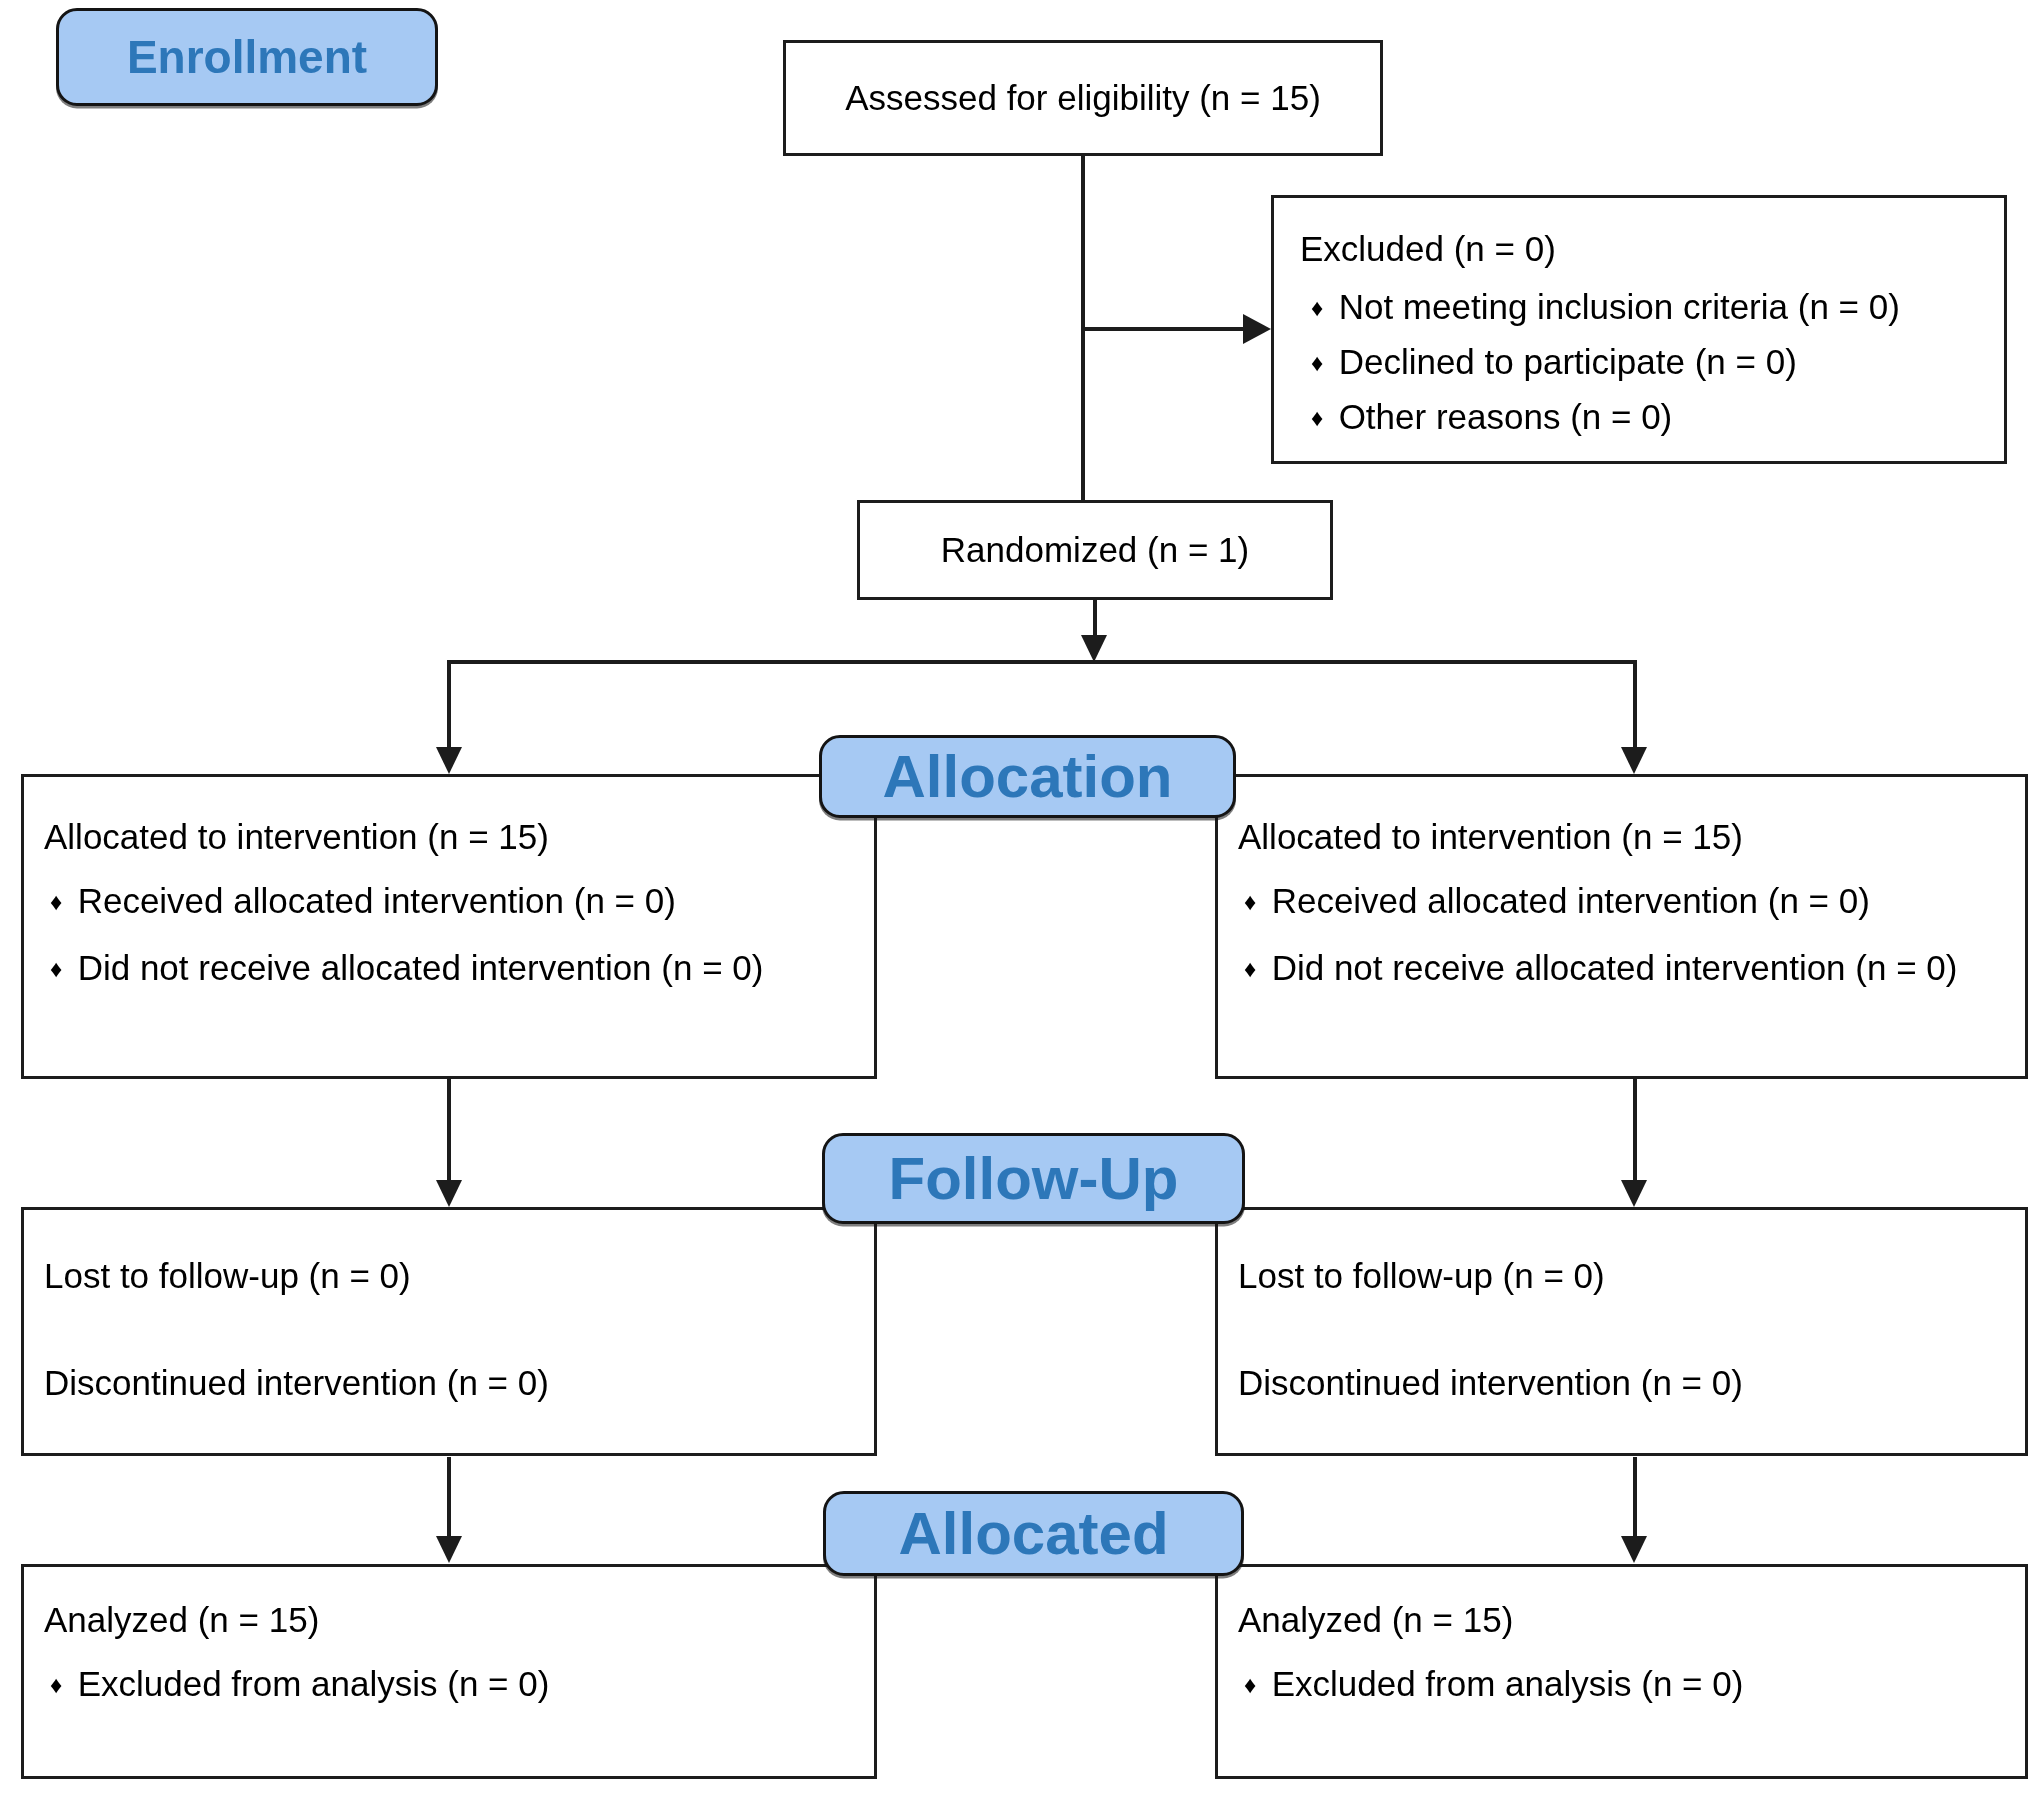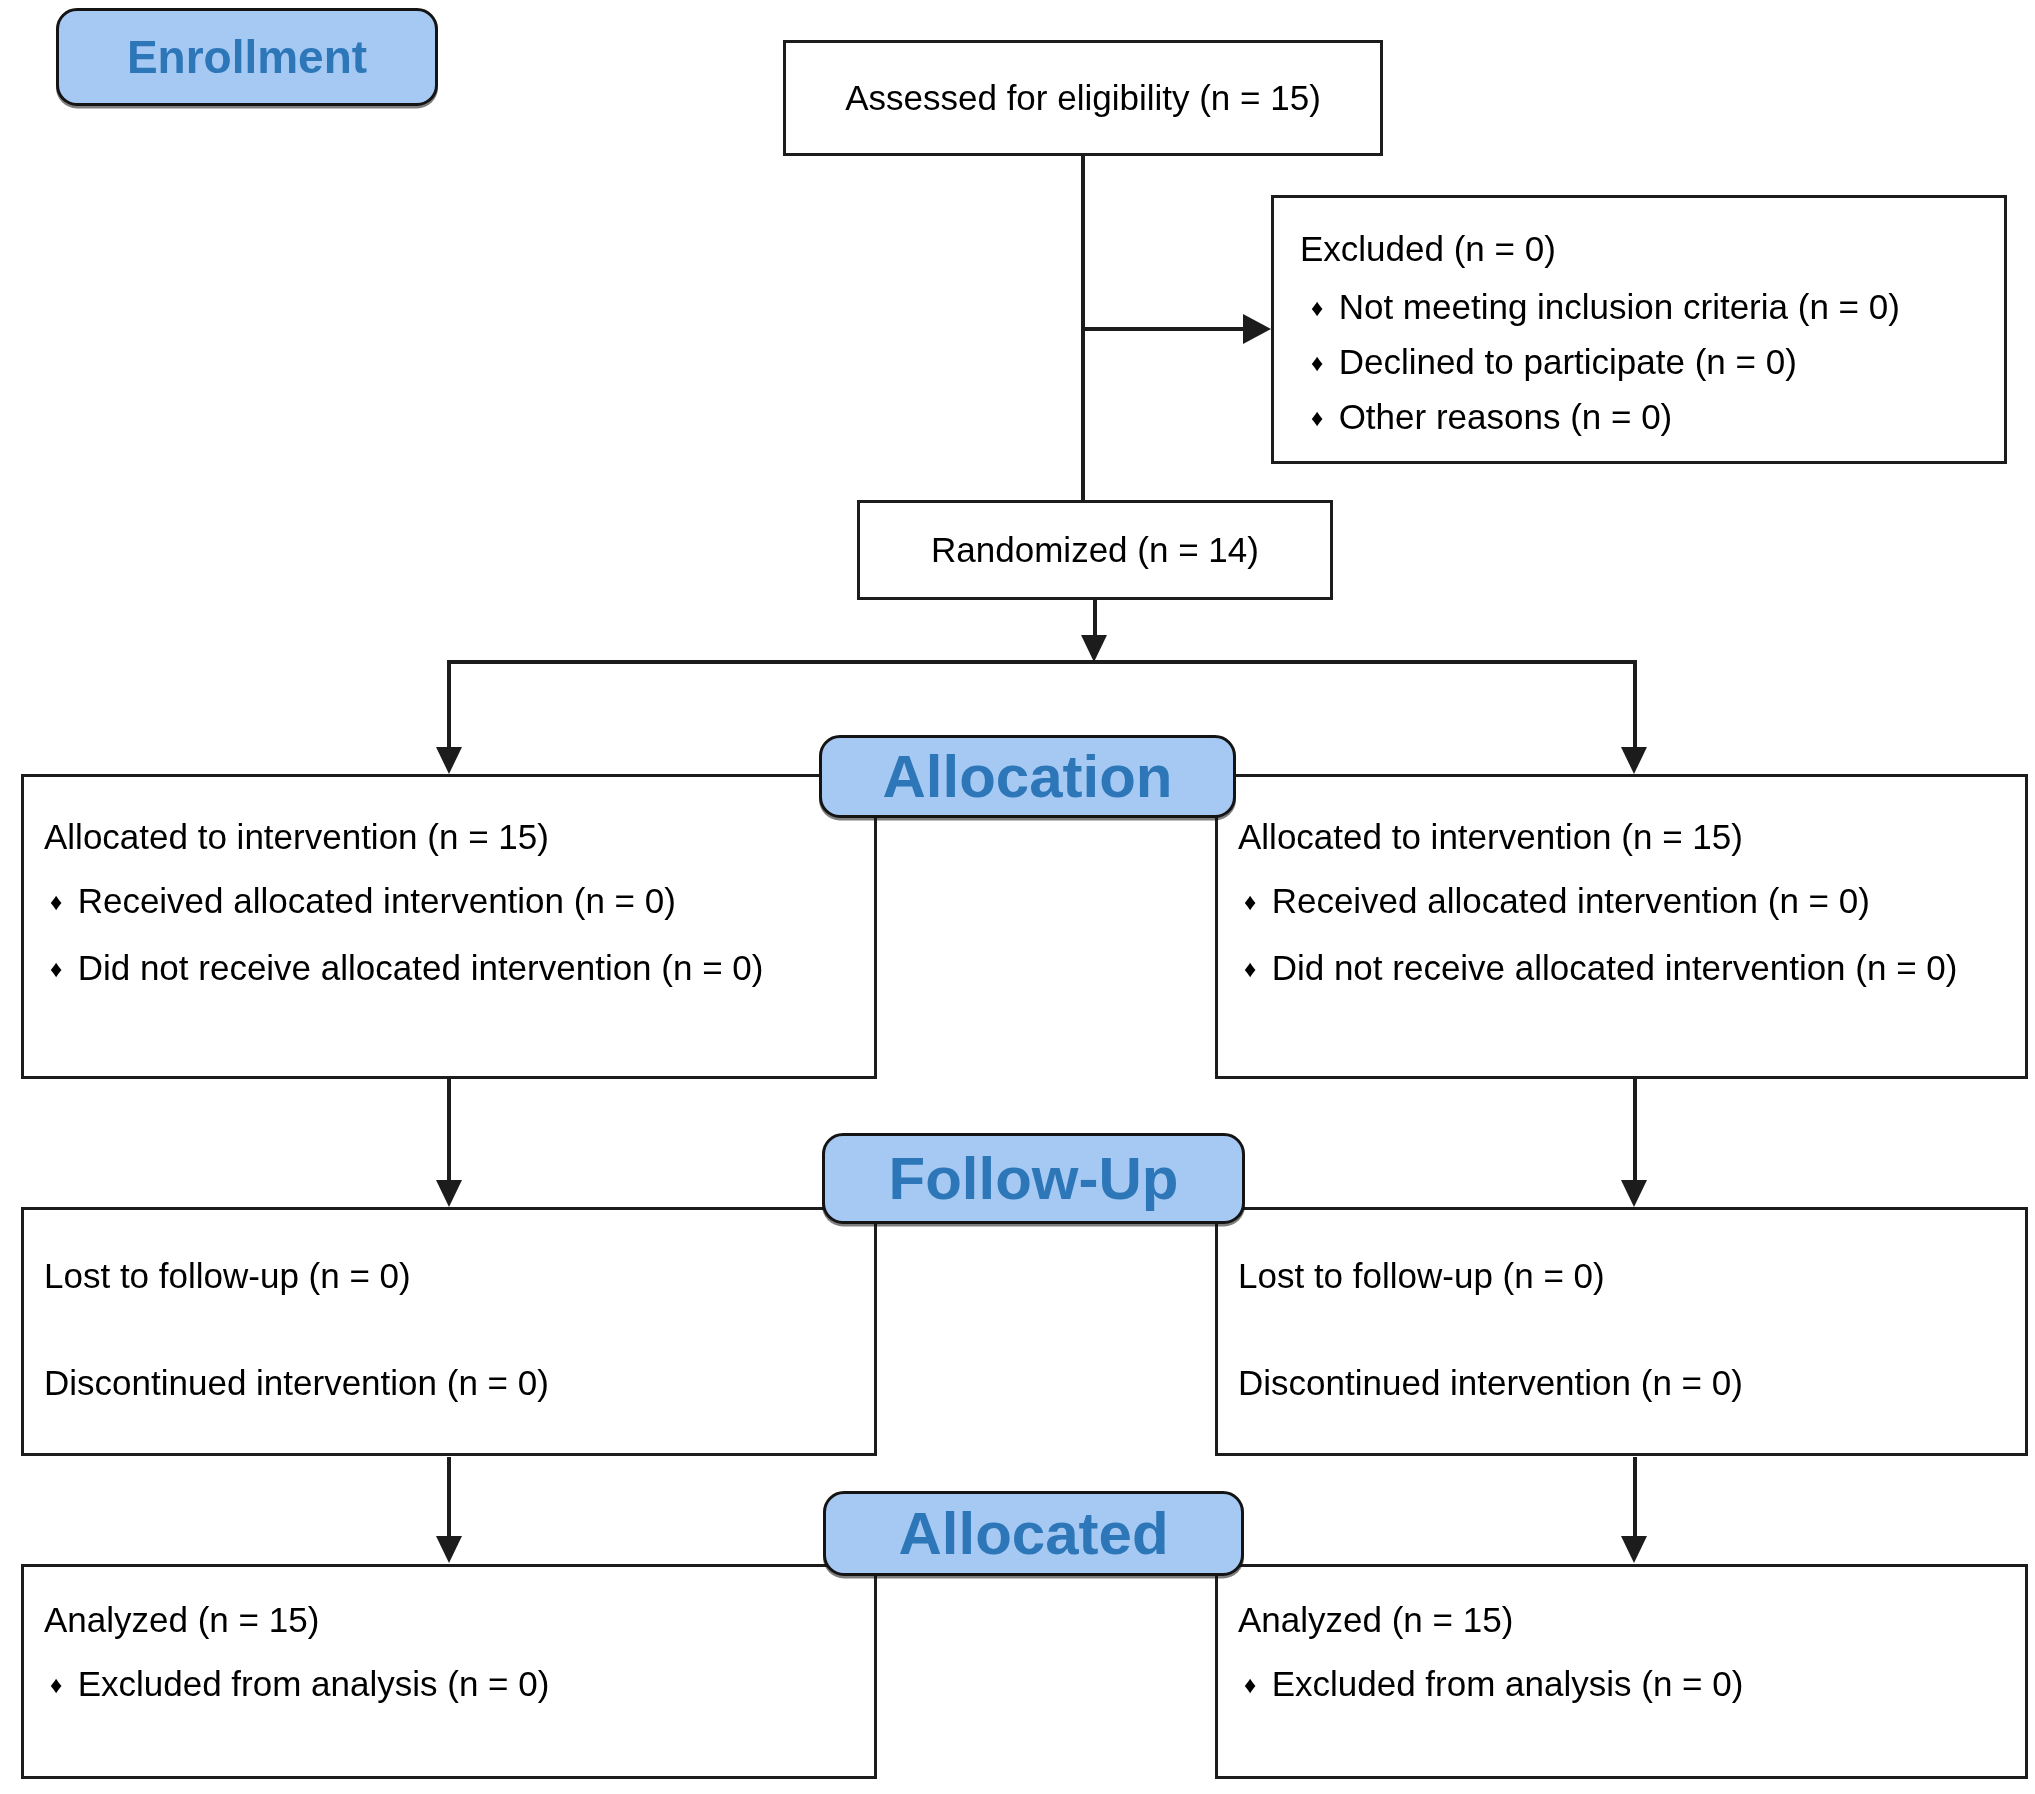--- a/index.html
+++ b/index.html
@@ -94,21 +94,21 @@
     </div>
     <div class="pline" style="left:37px;top:144px">
       <span class="bullet">♦</span><span>Declined to participate (n = 0)</span>
     </div>
     <div class="pline" style="left:37px;top:199px">
       <span class="bullet">♦</span><span>Other reasons (n = 0)</span>
     </div>
   </div>
 
   <div class="pbox center" style="left:857px;top:500px;width:476px;height:100px">
-    <span>Randomized (n = 14)</span>
+    <span>Randomized (n = 1)</span>
   </div>
 
   <div class="pbox" style="left:21px;top:774px;width:856px;height:305px">
     <div class="pline" style="left:20px;top:40px">Allocated to intervention (n = 15)</div>
     <div class="pline" style="left:26px;top:104px">
       <span class="bullet">♦</span><span>Received allocated intervention (n = 0)</span>
     </div>
     <div class="pline" style="left:26px;top:171px">
       <span class="bullet">♦</span><span>Did not receive allocated intervention (n = 0)</span>
     </div>

